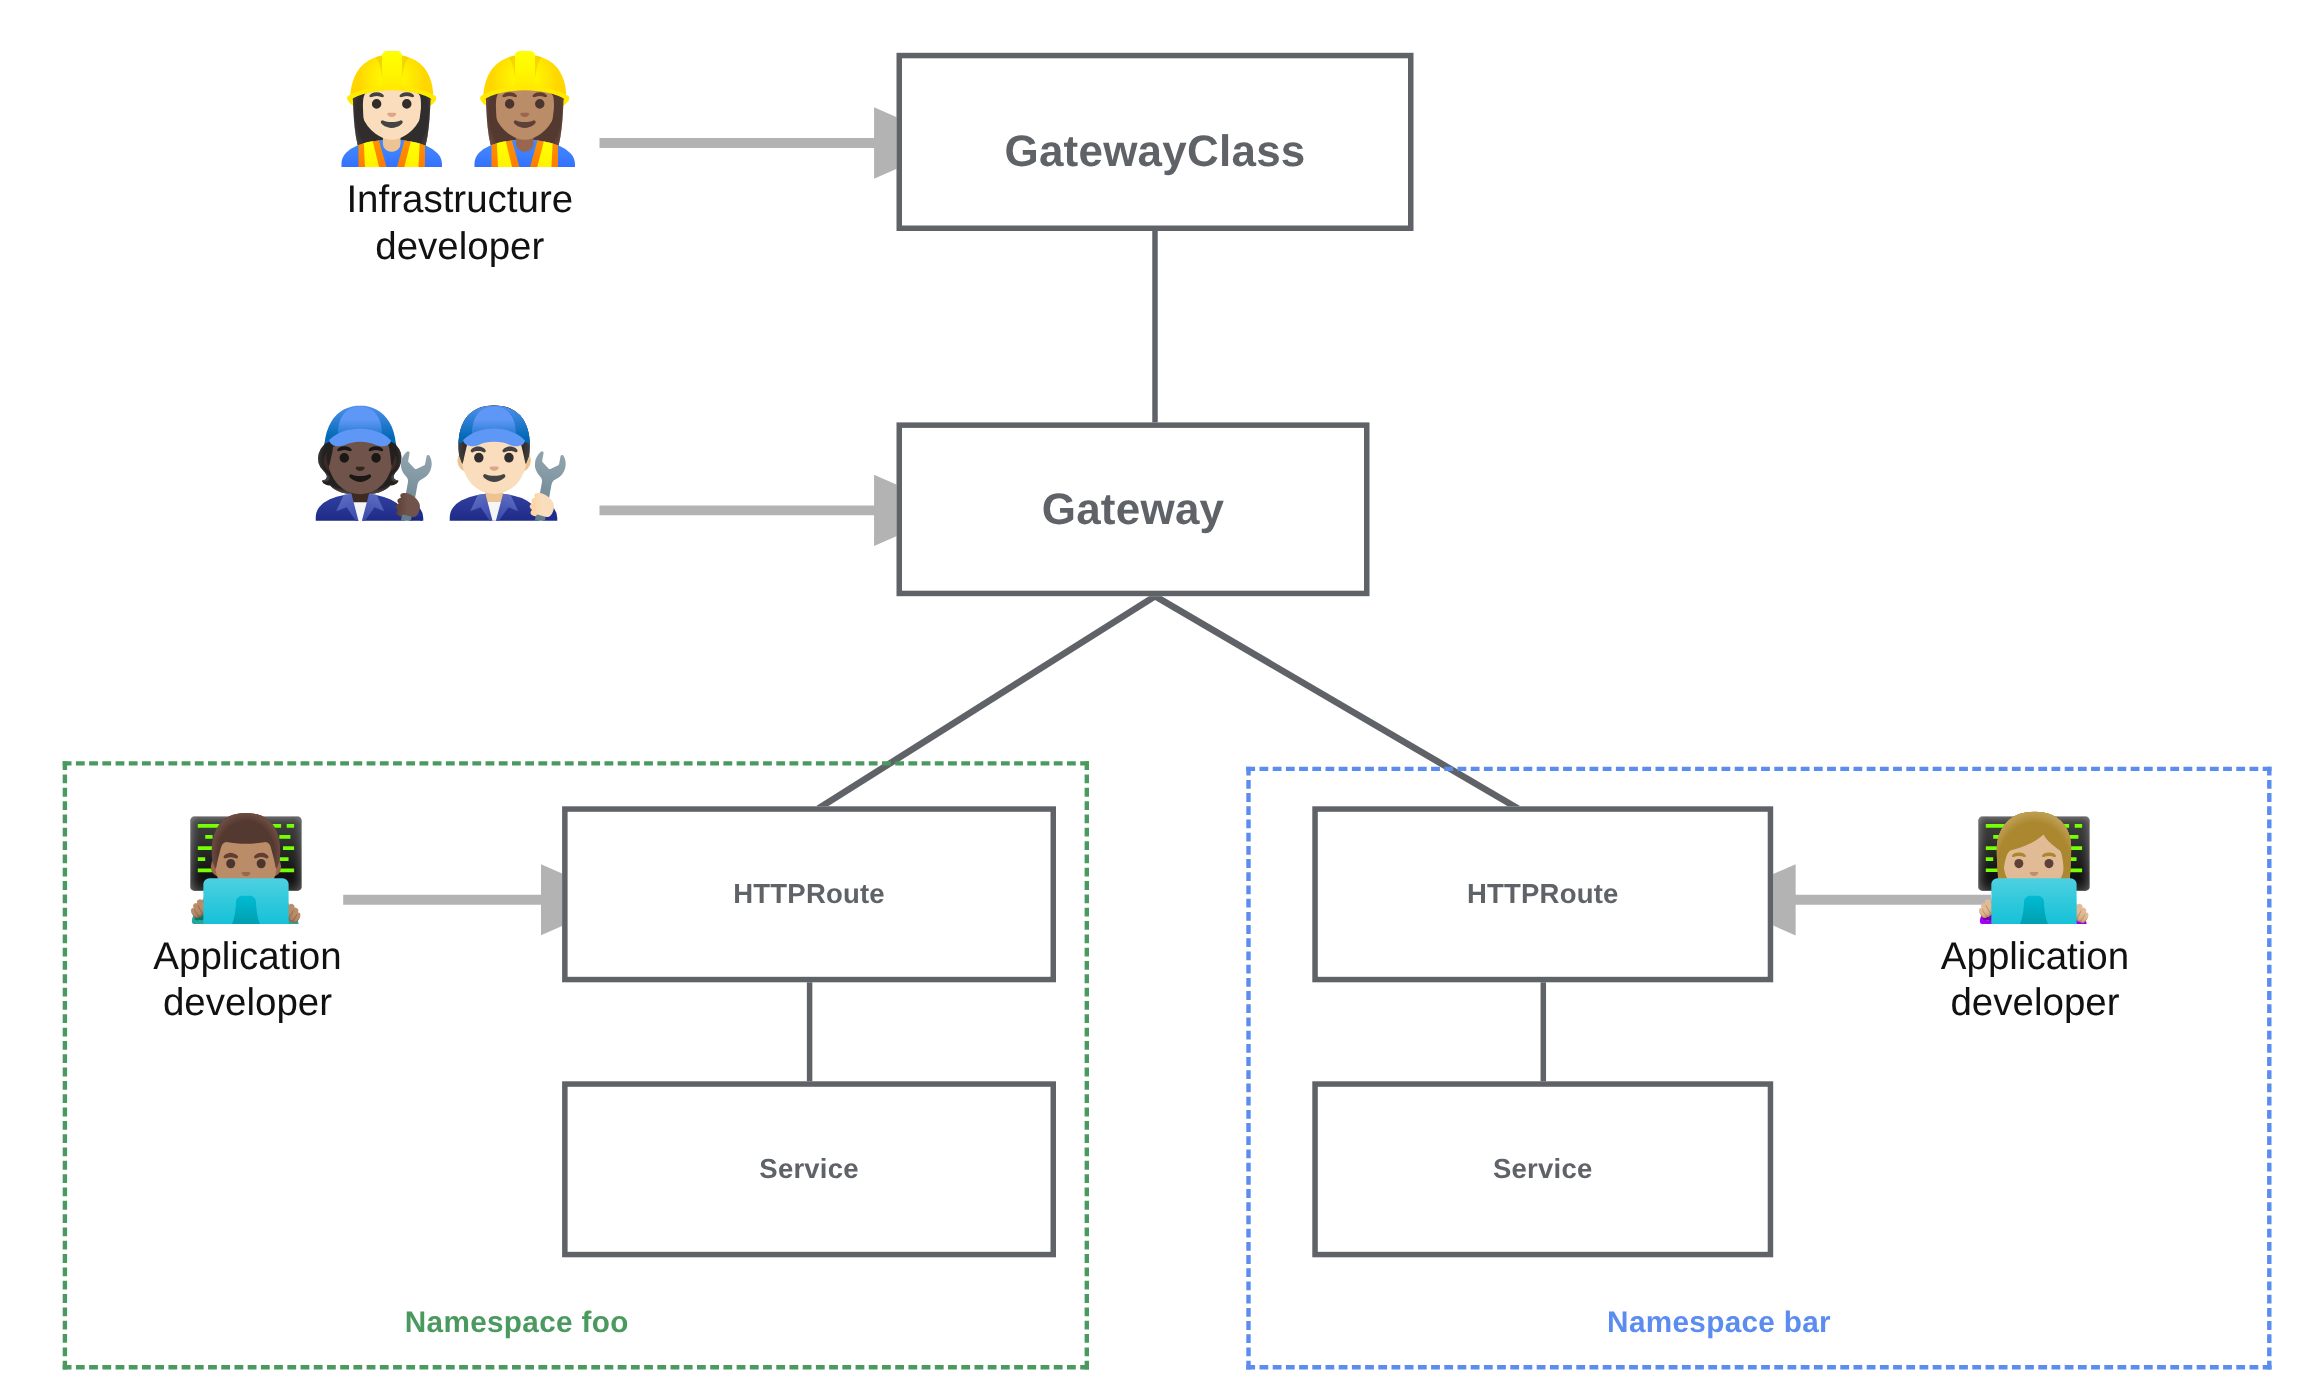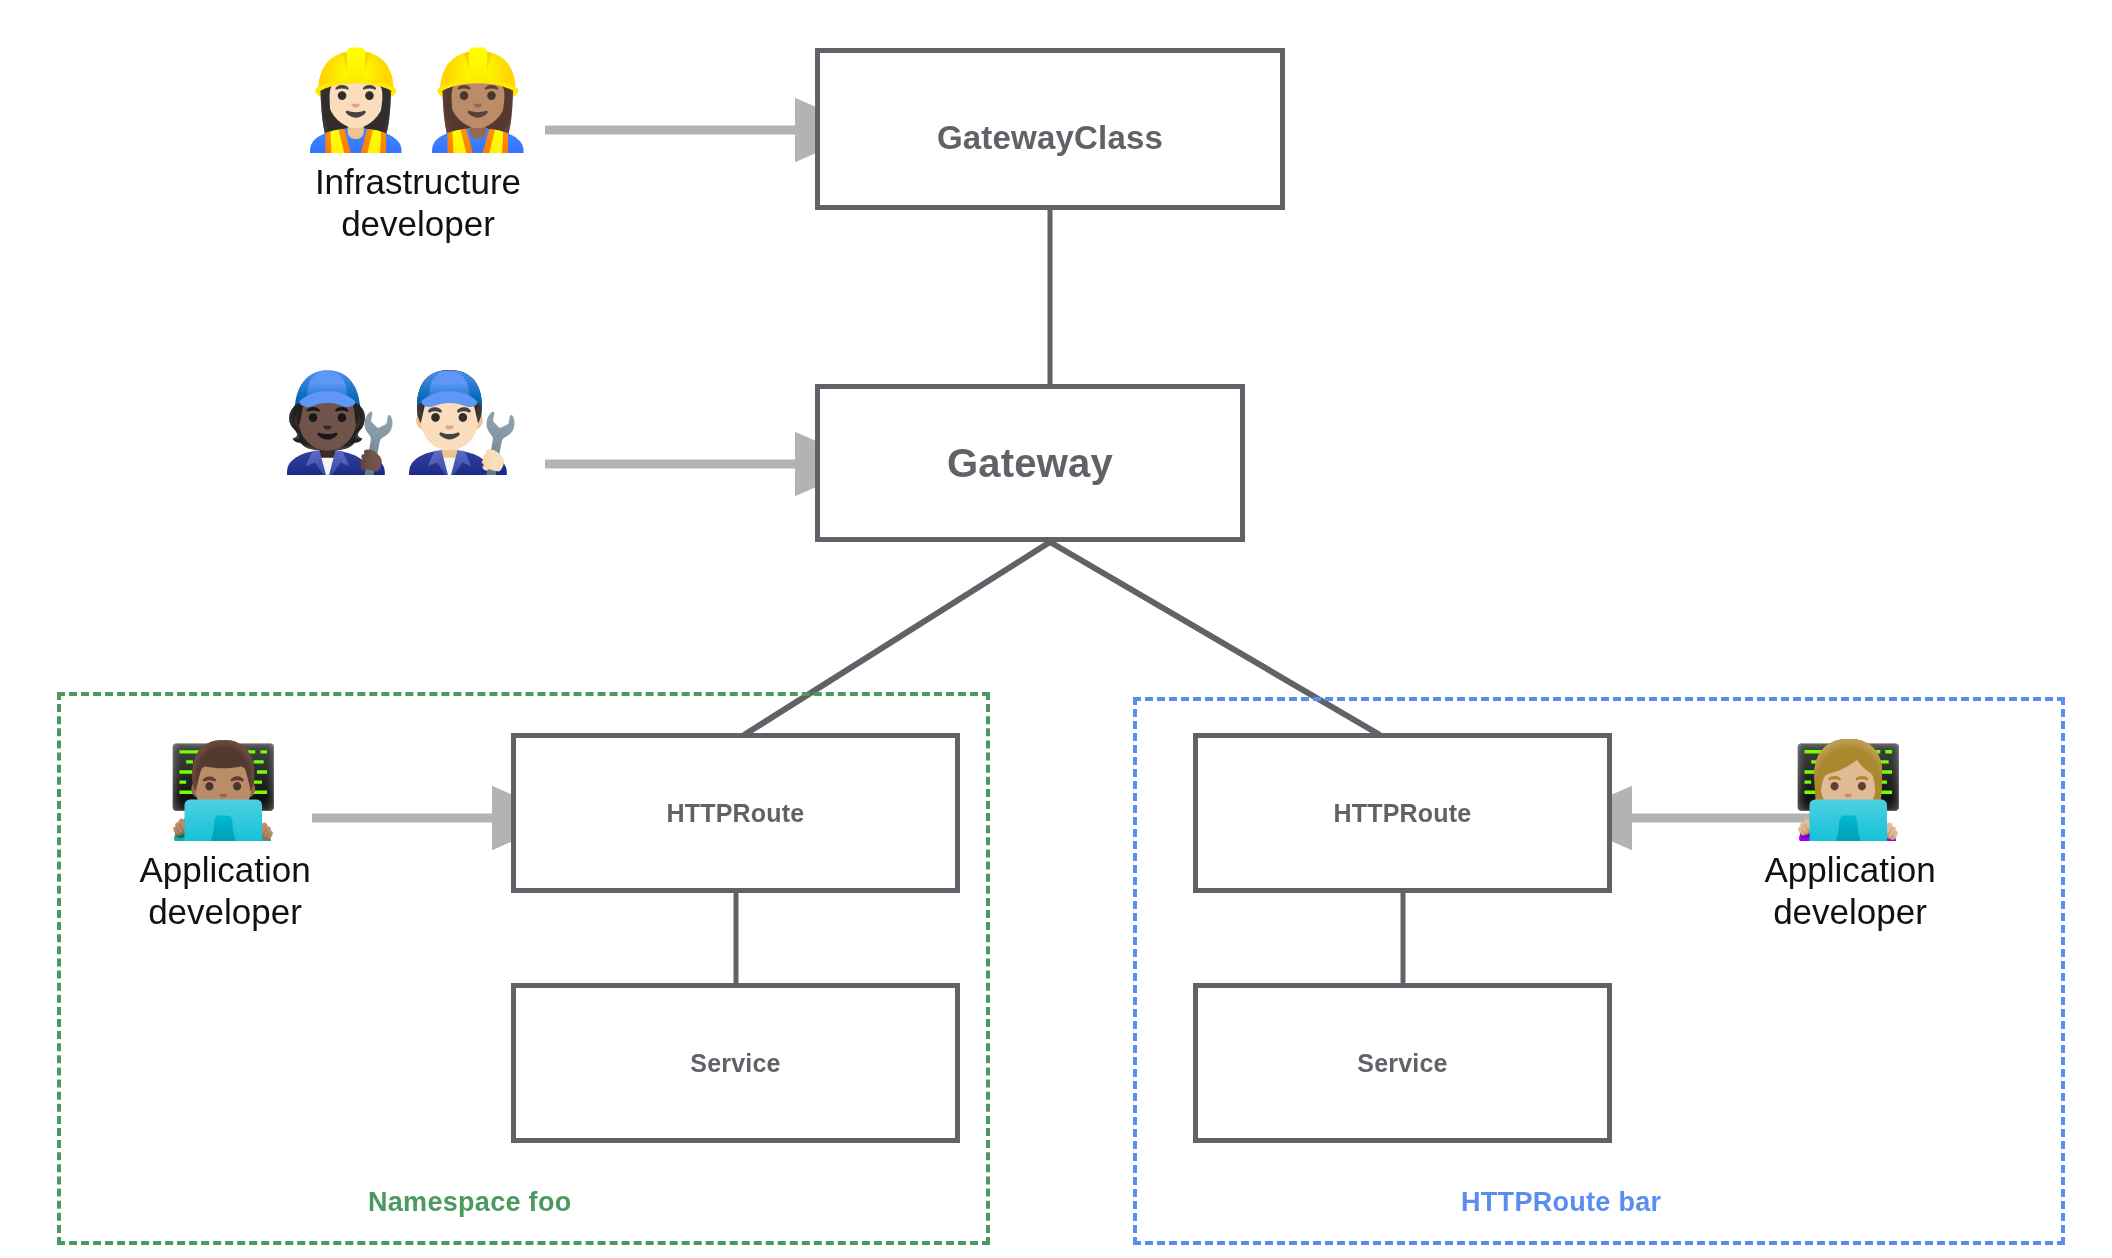--- a/index.html
+++ b/index.html
@@ -44,21 +44,21 @@
     white-space: nowrap;
   }
 
   #box-gatewayclass { left: 815px; top: 48px;  width: 470px; height: 162px; }
   #box-gateway      { left: 815px; top: 384px; width: 430px; height: 158px; }
   #box-httproute-foo{ left: 511px; top: 733px; width: 449px; height: 160px; }
   #box-service-foo  { left: 511px; top: 983px; width: 449px; height: 160px; }
   #box-httproute-bar{ left: 1193px; top: 733px; width: 419px; height: 160px; }
   #box-service-bar  { left: 1193px; top: 983px; width: 419px; height: 160px; }
 
-  #box-gatewayclass .res-label { font-size: 33px; margin-top: 18px; }
+  #box-gatewayclass .res-label { font-size: 40px; margin-top: 18px; }
   #box-gateway .res-label      { font-size: 40px; }
   .ns-box-label                { font-size: 25px; }
 
   
   .ns-region {
     position: absolute;
     box-sizing: border-box;
     border-width: 4px;
     border-style: dashed;
     background: transparent;
@@ -141,21 +141,21 @@
 
     <line x1="312" y1="818" x2="497" y2="818" stroke="#b3b3b3" stroke-width="9" marker-end="url(#arrowhead-right)"></line>
 
     <line x1="1810" y1="818" x2="1627" y2="818" stroke="#b3b3b3" stroke-width="9" marker-end="url(#arrowhead-left)"></line>
   </svg>
 
   <div class="ns-region" id="ns-foo"></div>
   <div class="ns-region" id="ns-bar"></div>
 
   <div class="ns-title" id="ns-foo-title">Namespace foo</div>
-  <div class="ns-title" id="ns-bar-title">HTTPRoute bar</div>
+  <div class="ns-title" id="ns-bar-title">Namespace bar</div>
 
   <div class="res-box" id="box-gatewayclass">
     <span class="res-label">GatewayClass</span>
   </div>
 
   <div class="res-box" id="box-gateway">
     <span class="res-label">Gateway</span>
   </div>
 
   <div class="res-box" id="box-httproute-foo">

